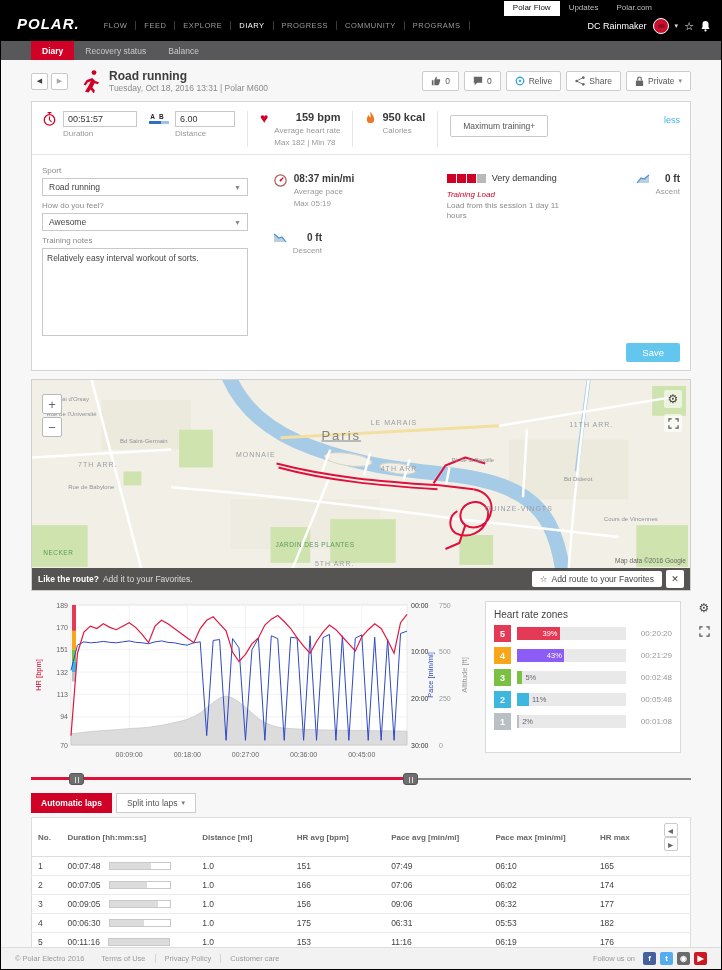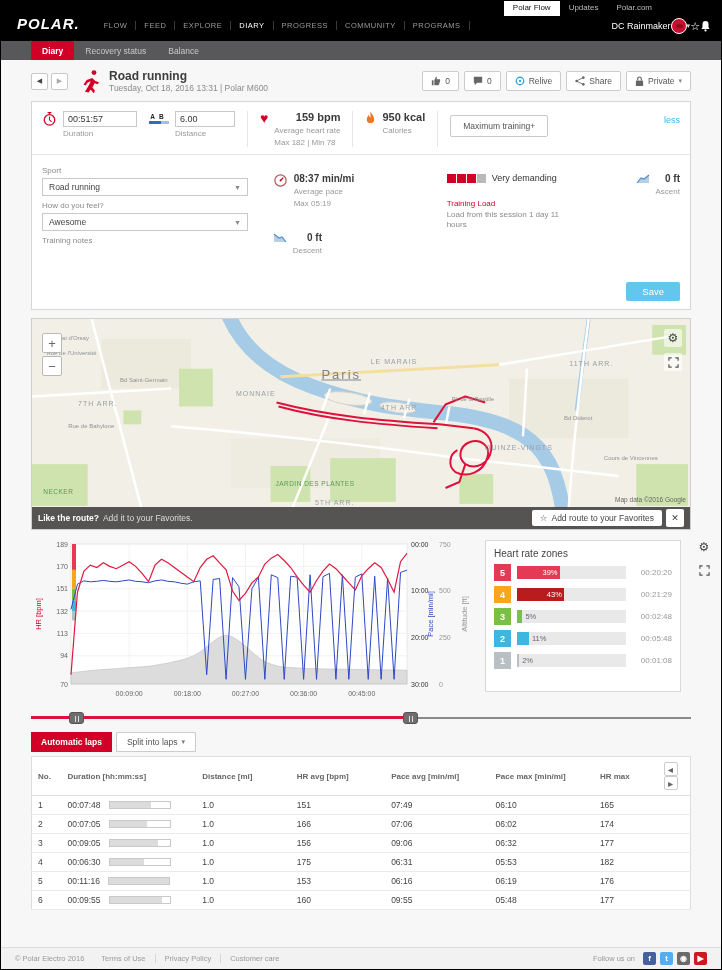--- a/index.html
+++ b/index.html
@@ -8,21 +8,21 @@
 
   
   .topbar { background:#000; height:40px; position:relative; display:flex; align-items:flex-end; padding-left:16px; }
   .logo { color:#fff; font-style:italic; font-weight:bold; font-size:15px; letter-spacing:1px; margin-bottom:9px; }
   .main-nav { display:flex; margin:0 0 11px 16px; }
   .nav-item { color:#9b9b9b; font-size:7.5px; letter-spacing:.5px; padding:0 8px; border-right:1px solid #3a3a3a; cursor:pointer; }
   .nav-item.active { color:#fff; }
   .top-tabs { position:absolute; top:0; right:60px; display:flex; }
   .top-tab { font-size:8px; color:#bbb; padding:2px 9px 4px; cursor:pointer; }
   .top-tab.active { background:#fff; color:#111; }
-  .user-area { position:absolute; right:10px; top:17px; display:flex; align-items:center; gap:0; color:#fff; font-size:9px; }
+  .user-area { position:absolute; right:10px; top:17px; display:flex; align-items:center; gap:6px; color:#fff; font-size:9px; }
   .avatar { width:16px; height:16px; border-radius:50%; background:#c8102e; border:1px solid #fff; position:relative; }
   .avatar::after{ content:""; position:absolute; left:4px; top:5px; width:7px; height:4px; border-radius:50%; background:#8e0b20;}
   .caret { font-size:7px; color:#ddd; }
   .topbar-star { color:#fff; font-size:11px; }
 
   
   .subnav { background:#58585a; height:19px; display:flex; padding-left:30px; }
   .subnav-item { font-size:8.5px; color:#c9c9c9; display:flex; align-items:center; padding:0 11px; cursor:pointer; }
   .subnav-item.active { background:#d10027; color:#fff; font-weight:bold; }
 
@@ -60,21 +60,21 @@
   .form-label { font-size:8px; color:#8a8a8a; margin:3px 0 3px; }
   .select-box { width:206px; height:18px; border:1px solid #c9c9c9; background:#fff; font-size:8.5px; color:#444; display:flex; align-items:center; justify-content:space-between; padding:0 6px; margin-bottom:5px; cursor:pointer; }
   .select-caret { color:#888; font-size:7px; }
   .notes-area { width:206px; height:88px; border:1px solid #c9c9c9; font-size:8.5px; color:#444; padding:4px; resize:none; font-family:"Liberation Sans",sans-serif; }
   .mid-col { width:175px; padding-top:10px; }
   .icon-stat { display:flex; gap:6px; margin-bottom:24px; }
   .load-col { width:190px; padding-top:10px; }
   .load-blocks { display:flex; gap:1px; align-items:center; }
   .load-block { width:9px; height:9px; }
   .load-status { font-size:9px; color:#333; margin-left:5px; }
-  .load-title { font-size:8px; color:#d10027; margin-top:16px; }
+  .load-title { font-size:8px; color:#d10027; margin-top:7px;font-style:italic; }
   .load-desc { font-size:8px; color:#8a8a8a; margin-top:2px; width:120px; line-height:1.3; }
   .ascent-col { padding-top:10px; }
   .save-btn { position:absolute; right:10px; bottom:8px; background:#63c6ee; color:#fff; font-size:9.5px; padding:4px 16px; border-radius:2px; border:none; cursor:pointer; }
 
   
   .map-card { position:relative; height:212px; margin-bottom:8px; border:1px solid #cfcfcf; background:#f2f0e6; overflow:hidden; }
   .map-canvas { position:absolute; inset:0; }
   .map-labels { position:absolute; inset:0; pointer-events:none; }
   .map-label { position:absolute; transform:translate(-50%,-50%); white-space:nowrap; }
   .map-label.city { font-size:13px; color:#7f8289; letter-spacing:2px;text-decoration:underline; }
@@ -277,20 +277,21 @@
           <div class="select-box">
             <span>Road running</span>
             <span class="select-caret">▼</span>
           </div>
           <div class="form-label">How do you feel?</div>
           <div class="select-box">
             <span>Awesome</span>
             <span class="select-caret">▼</span>
           </div>
           <div class="form-label">Training notes</div>
+          <textarea class="notes-area" style="">Relatively easy interval workout of sorts.</textarea>
         </div>
 
         <div class="mid-col">
           <div class="icon-stat">
             <svg width="15" height="15" viewBox="0 0 16 16">
                 <circle cx="8" cy="8" r="6" stroke="#b05a5a" stroke-width="1.3" fill="none"></circle>
                 <path d="M8 8L11 5" stroke="#d10027" stroke-width="1.3"></path>
                 <circle cx="8" cy="8" r="1" fill="#d10027"></circle>
               </svg>
             <div class="metric-col">
@@ -485,21 +486,21 @@
             <div class="zone-row">
               <div class="zone-sq" style="background: rgb(228, 58, 85);">5</div>
               <div class="zone-bar">
                 <div class="zone-fill" style="width: 39%; background: rgb(228, 58, 85);">39%</div>
               </div>
               <div class="zone-time">00:20:20</div>
             </div>
             <div class="zone-row">
               <div class="zone-sq" style="background: rgb(248, 167, 27);">4</div>
               <div class="zone-bar">
-                <div class="zone-fill" style="width: 43%; background: #b91c1c;">43%</div>
+                <div class="zone-fill" style="width: 43%; background: #8b5cf6;">43%</div>
               </div>
               <div class="zone-time">00:21:29</div>
             </div>
             <div class="zone-row">
               <div class="zone-sq" style="background: rgb(122, 193, 67);">3</div>
               <div class="zone-bar">
                 <div class="zone-fill" style="width: 5%; background: rgb(122, 193, 67);"></div>
                 <span class="zone-pct-out" style="left: calc(5% + 3px);">5%</span>
               </div>
               <div class="zone-time">00:02:48</div>
@@ -647,21 +648,21 @@
             <td>
               <div class="dur-cell">
                 <span>00:11:16</span>
                 <span class="dur-bar">
                   <span class="dur-fill" style="display: block; width: 100%;"></span>
                 </span>
               </div>
             </td>
             <td>1.0</td>
             <td>153</td>
-            <td>06:16</td>
+            <td>11:16</td>
             <td>06:19</td>
             <td>176</td>
             <td></td>
           </tr>
           <tr>
             <td>6</td>
             <td>
               <div class="dur-cell">
                 <span>00:09:55</span>
                 <span class="dur-bar">

